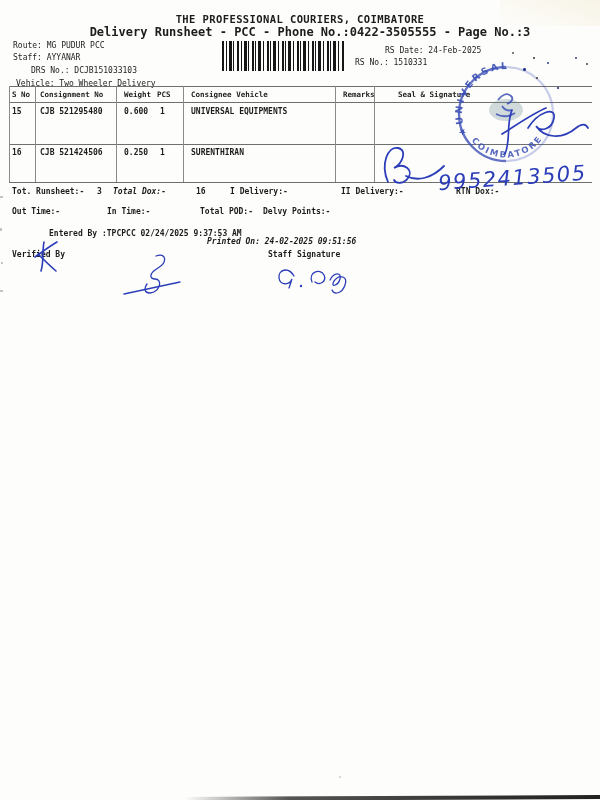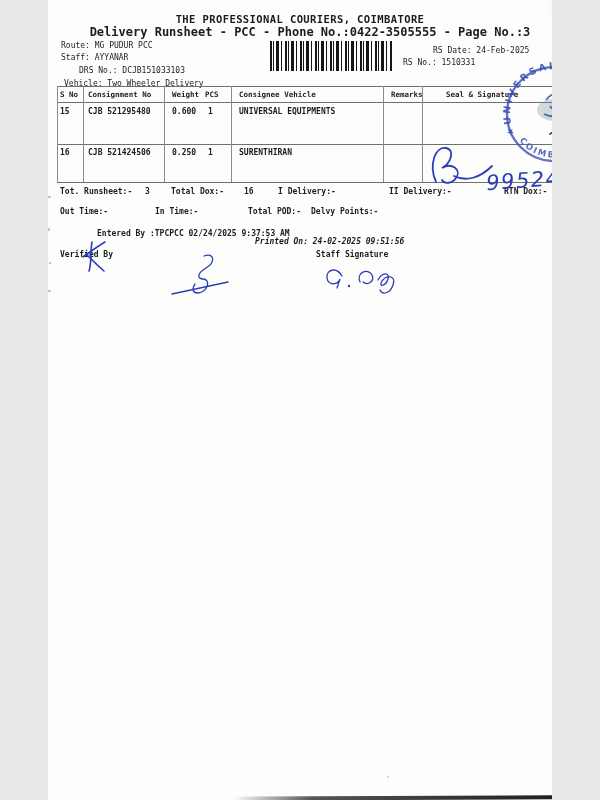--- a/index.html
+++ b/index.html
@@ -1,17 +1,17 @@
 <!DOCTYPE html>
 <html style="--text: #1c1c1c; --ink: #2b3db8; --stamp: #3c4fb6;"><head>
 <meta charset="utf-8">
 <style>
   html,body{margin:0;padding:0;background:#e8e8e8;}
   .page{
-    position:relative;width:504px;height:800px;margin:0 auto;
+    position:relative;width:600px;height:800px;margin:0 auto;
     background:#fdfdfb;overflow:hidden;
     font-family:"DejaVu Sans Mono","Liberation Mono",monospace;
     color:var(--text,#1c1c1c);
   }
   .abs{position:absolute;white-space:pre;}
   .b{font-weight:400;}
   .title{font-size:10.5px;font-weight:700;letter-spacing:.4px;left:0;right:0;text-align:center;}
   .subtitle{font-size:12px;font-weight:700;left:0;right:0;text-align:center;transform:translateX(10px);}
   .meta{font-size:8px;}
   .tbl-line-h{position:absolute;height:1px;background:#6f6f6f;}
@@ -87,21 +87,21 @@
   <div>
     <div class="abs td" style="left:12px;top:148px;">16</div>
     <div class="abs td" style="left:40px;top:148px;">CJB 521424506</div>
     <div class="abs td" style="left:124px;top:148px;">0.250</div>
     <div class="abs td" style="left:160px;top:148px;">1</div>
     <div class="abs td" style="left:191px;top:148px;">SURENTHIRAN</div>
   </div>
 
   <div class="abs row8" style="left:12px;top:187px;">Tot. Runsheet:-</div>
   <div class="abs row8" style="left:97px;top:187px;">3</div>
-  <div class="abs row8" style="left:123px;top:187px;">Total Dox:-</div>
+  <div class="abs row8" style="left:113px;top:187px;font-style:italic;">Total Dox:-</div>
   <div class="abs row8" style="left:196px;top:187px;">16</div>
   <div class="abs row8" style="left:230px;top:187px;">I Delivery:-</div>
   <div class="abs row8" style="left:341px;top:187px;">II Delivery:-</div>
   <div class="abs row8" style="left:456px;top:187px;">RTN Dox:-</div>
 
   <div class="abs row8" style="left:12px;top:207px;">Out Time:-</div>
   <div class="abs row8" style="left:107px;top:207px;">In Time:-</div>
   <div class="abs row8" style="left:200px;top:207px;">Total POD:-</div>
   <div class="abs row8" style="left:263px;top:207px;">Delvy Points:-</div>
 

